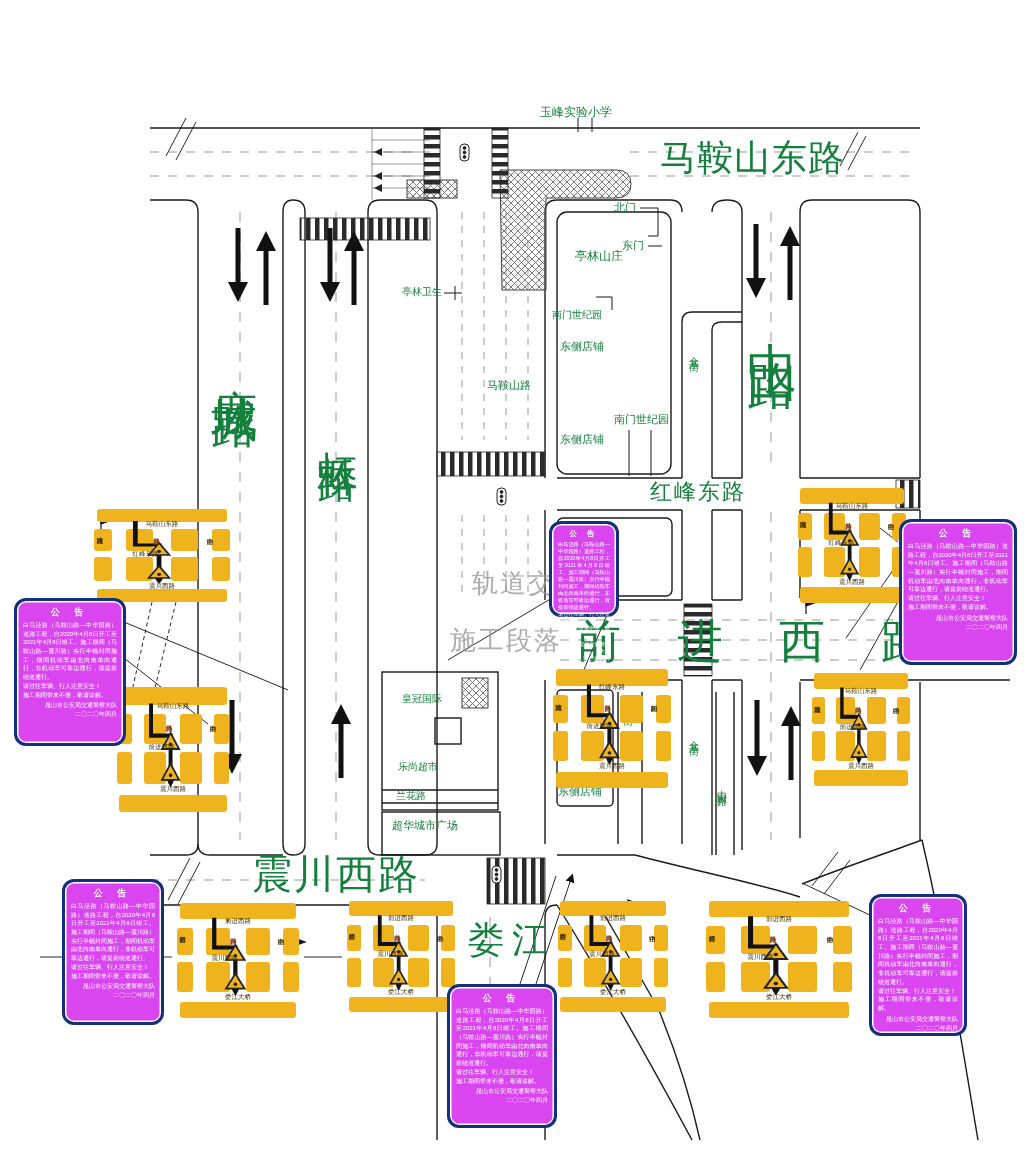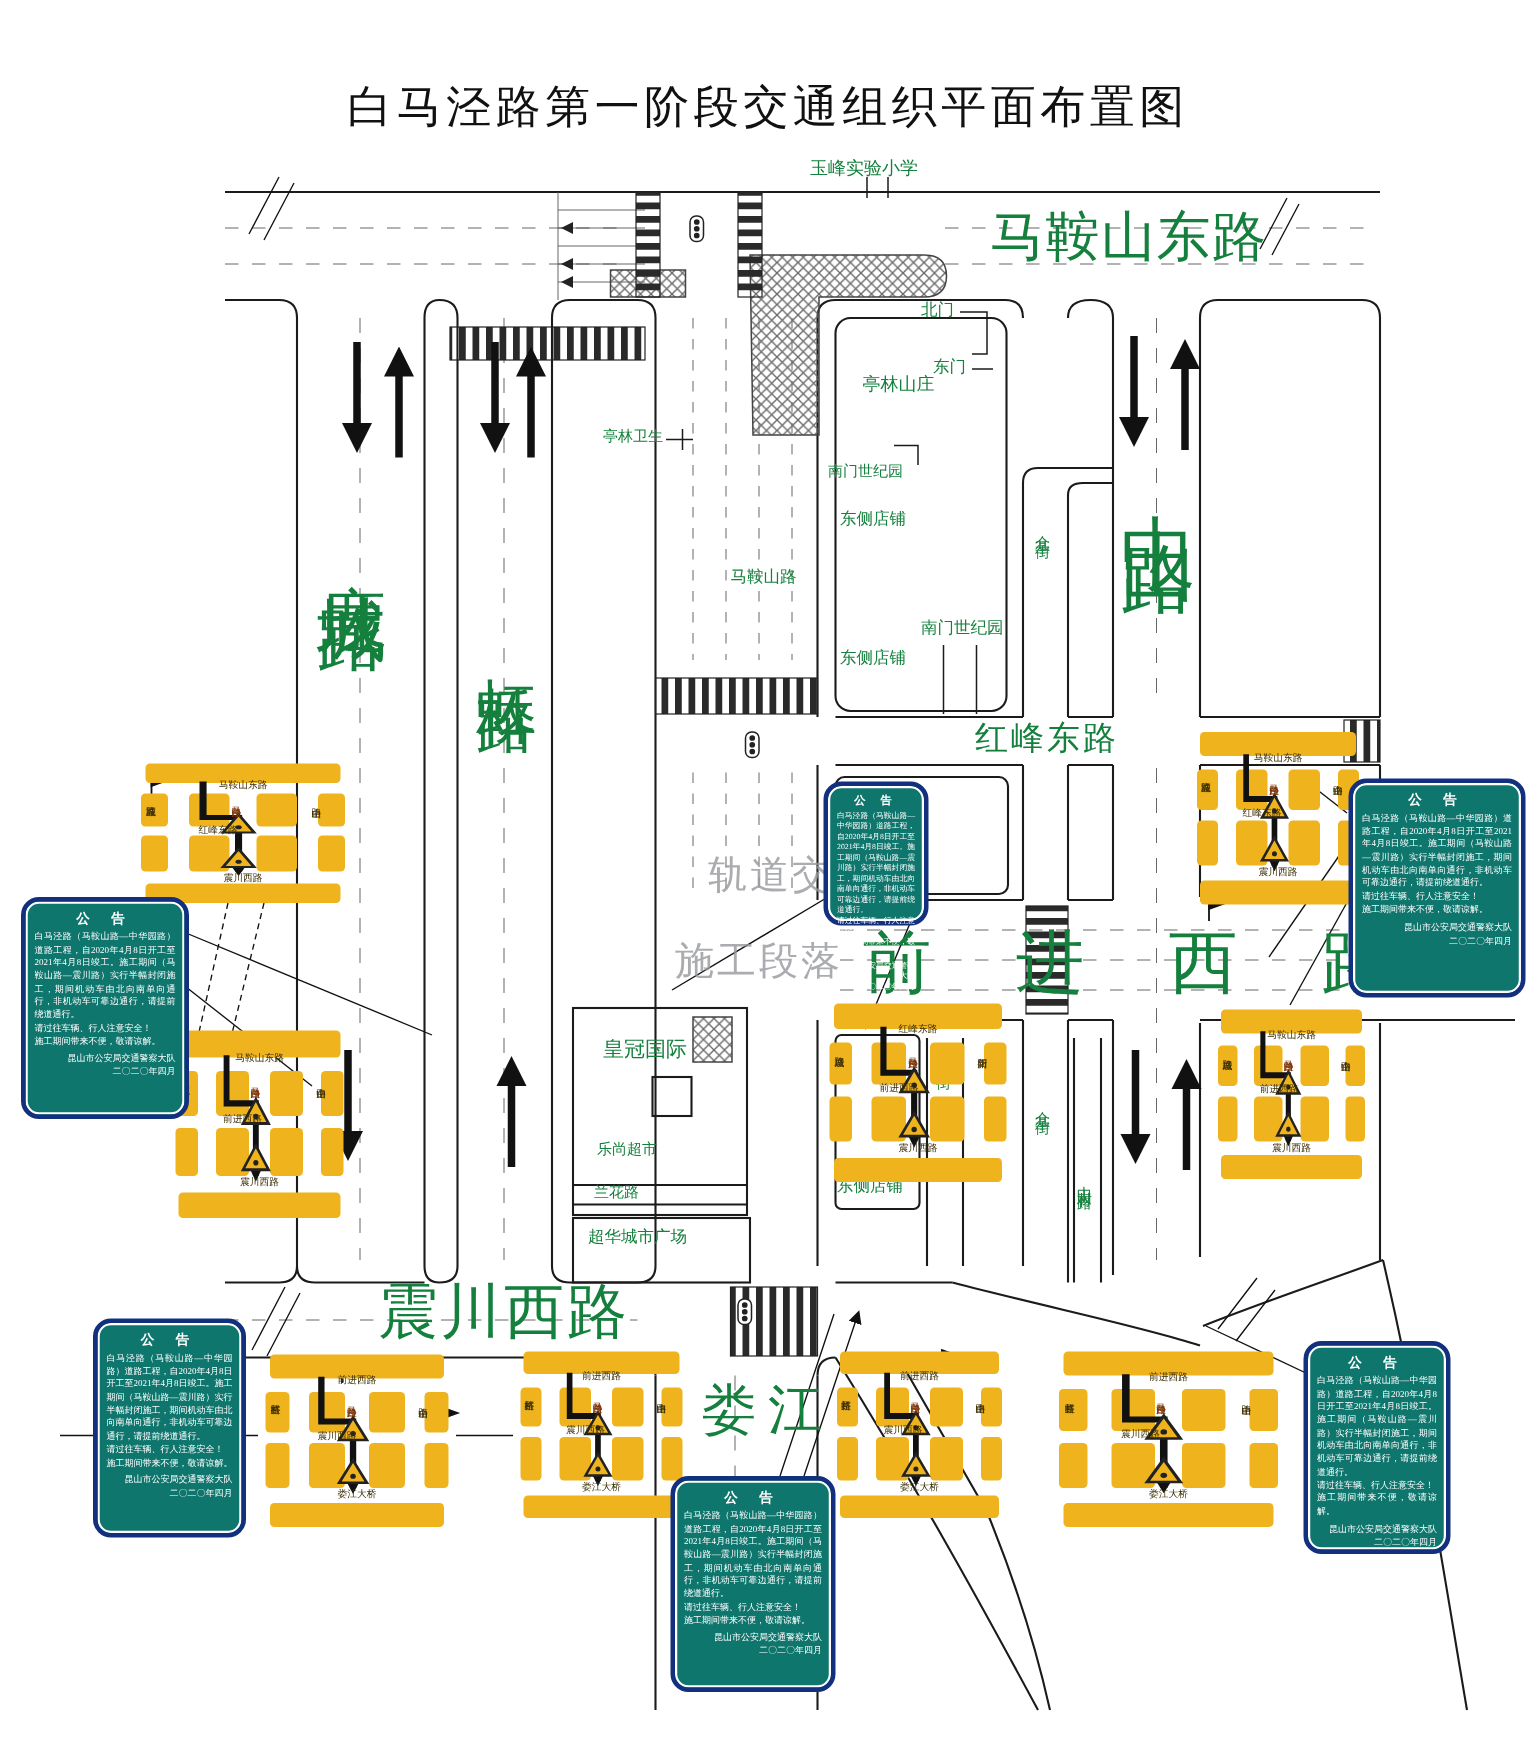--- a/index.html
+++ b/index.html
@@ -13,21 +13,21 @@
   .blk{position:absolute;background:#eeb31d;border-radius:3px;}
   .sign svg{position:absolute;inset:0;width:100%;height:100%;}
   .sg{position:absolute;font-size:6.5px;color:#3a2c00;font-family:"Liberation Serif",serif;white-space:nowrap;line-height:1;}
   .sg-top{top:16%;left:0;right:0;text-align:center;}
   .sg-mid{top:46%;left:30%;}
   .sg-bot{top:77.5%;left:0;right:0;text-align:center;}
   .sg-l{left:5.5%;top:27%;writing-mode:vertical-rl;text-orientation:upright;}
   .sg-r{left:80%;top:28%;writing-mode:vertical-rl;text-orientation:upright;}
   .sg-c{left:44%;top:28%;writing-mode:vertical-rl;text-orientation:upright;color:#7a2f00;}
   
-  .notice{position:absolute;background:#0f766e;border:3px solid #12307e;border-radius:12px;box-shadow:inset 0 0 0 1.5px #ffffff;color:#fff;padding:5px 6px 4px 6px;box-sizing:border-box;font-family:Liberation Serif, serif;}
+  .notice{position:absolute;background:#d946ef;border:3px solid #12307e;border-radius:12px;box-shadow:inset 0 0 0 1.5px #ffffff;color:#fff;padding:5px 6px 4px 6px;box-sizing:border-box;}
   .nt-title{text-align:center;font-size:9px;letter-spacing:6px;font-weight:bold;margin-bottom:2px;}
   .nt-body{font-size:6px;line-height:1.45;text-align:justify;white-space:pre-line;}
   .nt-sig{font-size:6px;text-align:right;margin-top:2px;}
   .nt-date{font-size:6px;text-align:right;}
   .notice.small .nt-title{font-size:7.5px;letter-spacing:4px;}
   .notice.small .nt-body,.notice.small .nt-sig,.notice.small .nt-date{font-size:5.2px;line-height:1.35;}
 </style>
 </head>
 <body>
 
@@ -207,21 +207,20 @@
         <path d="M806,598 l11,4 -11,4 z"></path>
       <path d="M228,906 V922"></path>
         <path d="M228,906 l11,4 -11,4 z"></path>
       <path d="M294,938 V954"></path>
         <path d="M294,938 l11,4 -11,4 z"></path>
       <path d="M628,900 V916"></path>
         <path d="M628,900 l11,4 -11,4 z"></path>
     </g>
   </svg>
 
-  <div class="lbl" style="left:0;right:0;top:56px;text-align:center;font-size:30px;letter-spacing:3px;color:#111;">白马泾路第一阶段交通组织平面布置图</div>
   <div class="lbl" style="left:540px;top:106px;font-size:12px;">玉峰实验小学</div>
   <div class="lbl" style="left:660px;top:140px;font-size:36px;letter-spacing:1px;">马鞍山东路</div>
   <div class="lbl vlabel" style="left:210px;top:352px;font-size:46px;letter-spacing:8px;">鹿城路</div>
   <div class="lbl vlabel" style="left:316px;top:420px;font-size:40px;letter-spacing:6px;">虹桥路</div>
   <div class="lbl vlabel" style="left:746px;top:302px;font-size:50px;letter-spacing:10px;">中山路</div>
   <div class="lbl" style="left:650px;top:480px;font-size:22px;letter-spacing:2px;">红峰东路</div>
   <div class="lbl" style="left:575px;top:618px;font-size:46px;letter-spacing:56px;">前进西路</div>
   <div class="lbl" style="left:252px;top:854px;font-size:40px;letter-spacing:2px;">震川西路</div>
   <div class="lbl" style="left:468px;top:922px;font-size:36px;letter-spacing:8px;">娄江</div>
   <div class="lbl muted" style="left:472px;top:570px;font-size:26px;letter-spacing:2px;">轨道交通</div>
@@ -233,21 +232,21 @@
   <div class="lbl" style="left:402px;top:287px;font-size:10px;">亭林卫生</div>
   <div class="lbl" style="left:552px;top:288px;font-size:10px;margin-top:22px;">南门世纪园</div>
   <div class="lbl" style="left:560px;top:341px;font-size:11px;">东侧店铺</div>
   <div class="lbl" style="left:487px;top:380px;font-size:11px;">马鞍山路</div>
   <div class="lbl" style="left:614px;top:414px;font-size:11px;">南门世纪园</div>
   <div class="lbl" style="left:560px;top:434px;font-size:11px;">东侧店铺</div>
   <div class="lbl vlabel" style="left:688px;top:348px;font-size:10px;letter-spacing:3px;">仓基街</div>
   <div class="lbl vlabel" style="left:688px;top:732px;font-size:10px;letter-spacing:3px;">仓基街</div>
   <div class="lbl vlabel" style="left:622px;top:702px;font-size:10px;letter-spacing:3px;">新阳街</div>
   <div class="lbl vlabel" style="left:716px;top:782px;font-size:10px;letter-spacing:2px;">中山村路</div>
-  <div class="lbl" style="left:402px;top:694px;font-size:14px;">皇冠国际</div>
+  <div class="lbl" style="left:402px;top:694px;font-size:10px;">皇冠国际</div>
   <div class="lbl" style="left:398px;top:762px;font-size:10px;">乐尚超市</div>
   <div class="lbl" style="left:396px;top:791px;font-size:10px;">兰花路</div>
   <div class="lbl" style="left:392px;top:820px;font-size:11px;">超华城市广场</div>
   <div class="lbl" style="left:558px;top:786px;font-size:11px;">东侧店铺</div>
 
   <div class="sign" style="left:88px;top:505px;width:148px;height:100px;">
       <i class="blk" style="left:6%;top:4%;width:88%;height:13%"></i>
       <i class="blk" style="left:6%;top:84%;width:88%;height:13%"></i>
       <i class="blk" style="left:4%;top:24%;width:12%;height:22%"></i>
       <i class="blk" style="left:4%;top:52%;width:12%;height:24%"></i>

